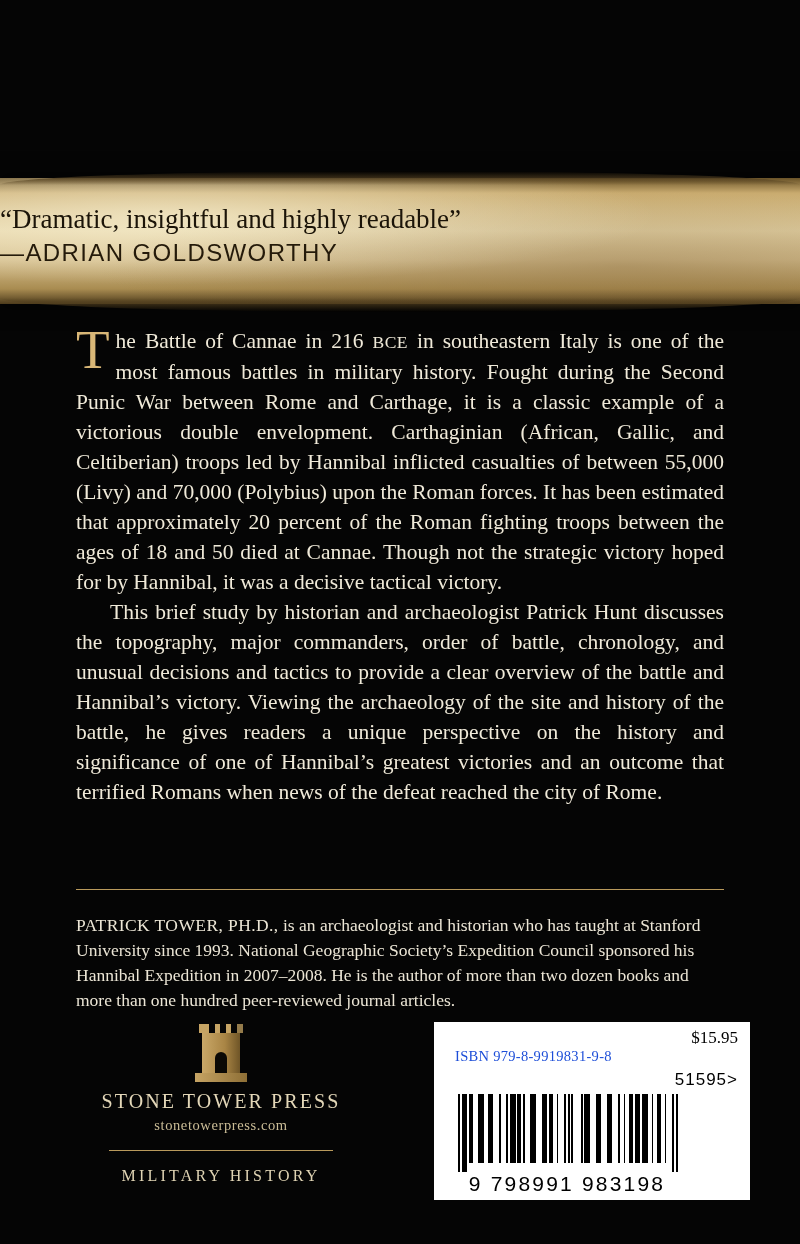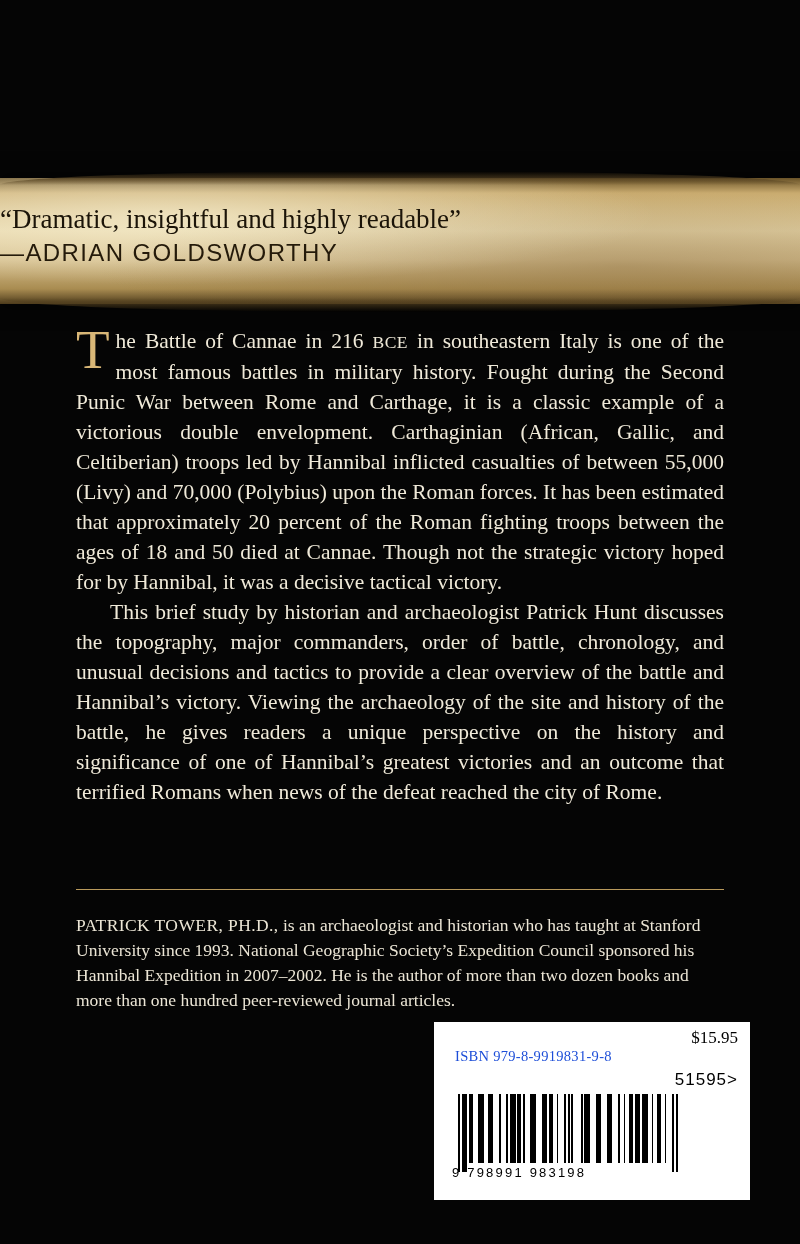--- a/index.html
+++ b/index.html
@@ -265,27 +265,28 @@
     left: 22px;
     width: 222px;
     height: 78px;
     display: flex;
     align-items: flex-start;
   }
   .bars span { display: block; height: 100%; background: #000; }
   .bars span.short { height: 88%; }
   .ean-digits {
     position: absolute;
-    bottom: 20px;
+    bottom: 4px;
     left: 18px;
     width: 230px;
-    font-size: 13px;
+    font-size: 21px;
     letter-spacing: 2.2px;
     color: #000;
     font-family: "Liberation Sans", sans-serif;
+    text-align: center;
   }
 </style>
 </head>
 <body>
 
 <div class="cover">
 
 
   <div class="banner">
     <div class="blurb">
@@ -297,23 +298,40 @@
   <div class="body-copy">
     <p>
       <span class="dropcap">T</span><span>he Battle of Cannae in 216 <span class="sc">BCE</span> in southeastern Italy is one of the most famous battles in military history. Fought during the Second Punic War between Rome and Carthage, it is a classic example of a victorious double envelopment. Carthaginian (African, Gallic, and Celtiberian) troops led by Hannibal inflicted casualties of between 55,000 (Livy) and 70,000 (Polybius) upon the Roman forces. It has been estimated that approximately 20 percent of the Roman fighting troops between the ages of 18 and 50 died at Cannae. Though not the strategic victory hoped for by Hannibal, it was a decisive tactical victory.</span>
     </p>
     <p>This brief study by historian and archaeologist Patrick Hunt discusses the topography, major commanders, order of battle, chronology, and unusual decisions and tactics to provide a clear overview of the battle and Hannibal’s victory. Viewing the archaeology of the site and history of the battle, he gives readers a unique perspective on the history and significance of one of Hannibal’s greatest victories and an outcome that terrified Romans when news of the defeat reached the city of Rome.</p>
   </div>
 
   <div class="rule"></div>
 
   <div class="bio">
-    <span class="name sc">PATRICK TOWER, PH.D.,</span><span> is an archaeologist and historian who has taught at Stanford University since 1993. National Geographic Society’s Expedition Council sponsored his Hannibal Expedition in 2007–2002. He is the author of more than two dozen books and more than one hundred peer-reviewed journal articles.</span>
+    <span class="name sc">PATRICK TOWER, PH.D.,</span><span> is an archaeologist and historian who has taught at Stanford University since 1993. National Geographic Society’s Expedition Council sponsored his Hannibal Expedition in 2007–2008. He is the author of more than two dozen books and more than one hundred peer-reviewed journal articles.</span>
   </div>
 
+  <div class="publisher">
+    <div class="logo-wrap">
+      <div class="tower">
+        <div class="top"></div>
+        <div class="merlon" style="left:16px;"></div>
+        <div class="merlon" style="left:27px;"></div>
+        <div class="merlon" style="left:38px;"></div>
+        <div class="body-t"></div>
+        <div class="door"></div>
+        <div class="base"></div>
+      </div>
+    </div>
+    <div class="pub-name">STONE TOWER PRESS</div>
+    <div class="pub-url">stonetowerpress.com</div>
+    <div class="pub-rule"></div>
+    <div class="category">MILITARY HISTORY</div>
+  </div>
 
   <div class="barcode-box">
     <div class="price">$15.95</div>
     <div class="isbn-text">ISBN 979-8-9919831-9-8</div>
     <div class="ean5">51595&gt;</div>
     <div class="bars">
         <span style="width: 0.840336%; background: transparent;"></span>
         <span style="width: 0.840336%;"></span>
         <span style="width: 0.840336%; background: transparent;"></span>
         <span style="width: 0.840336%;"></span>

